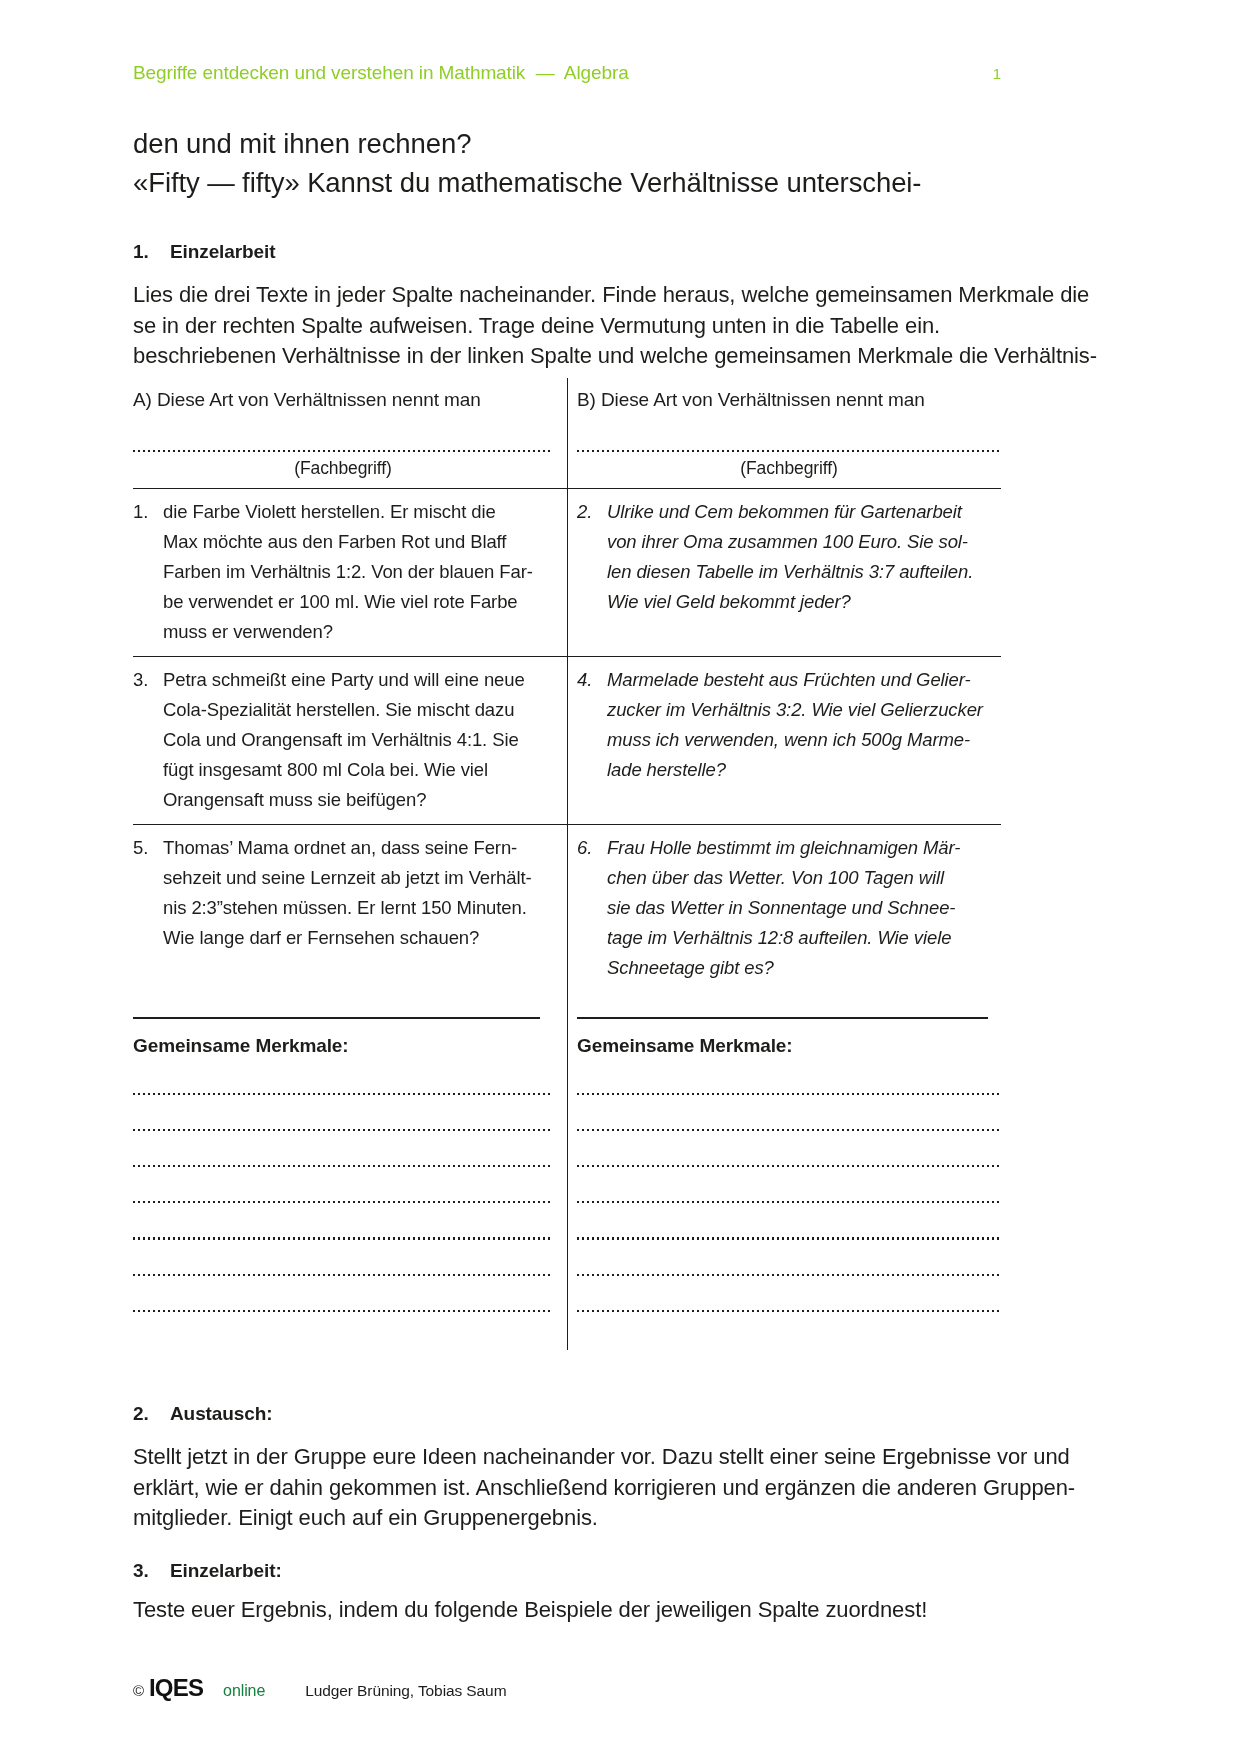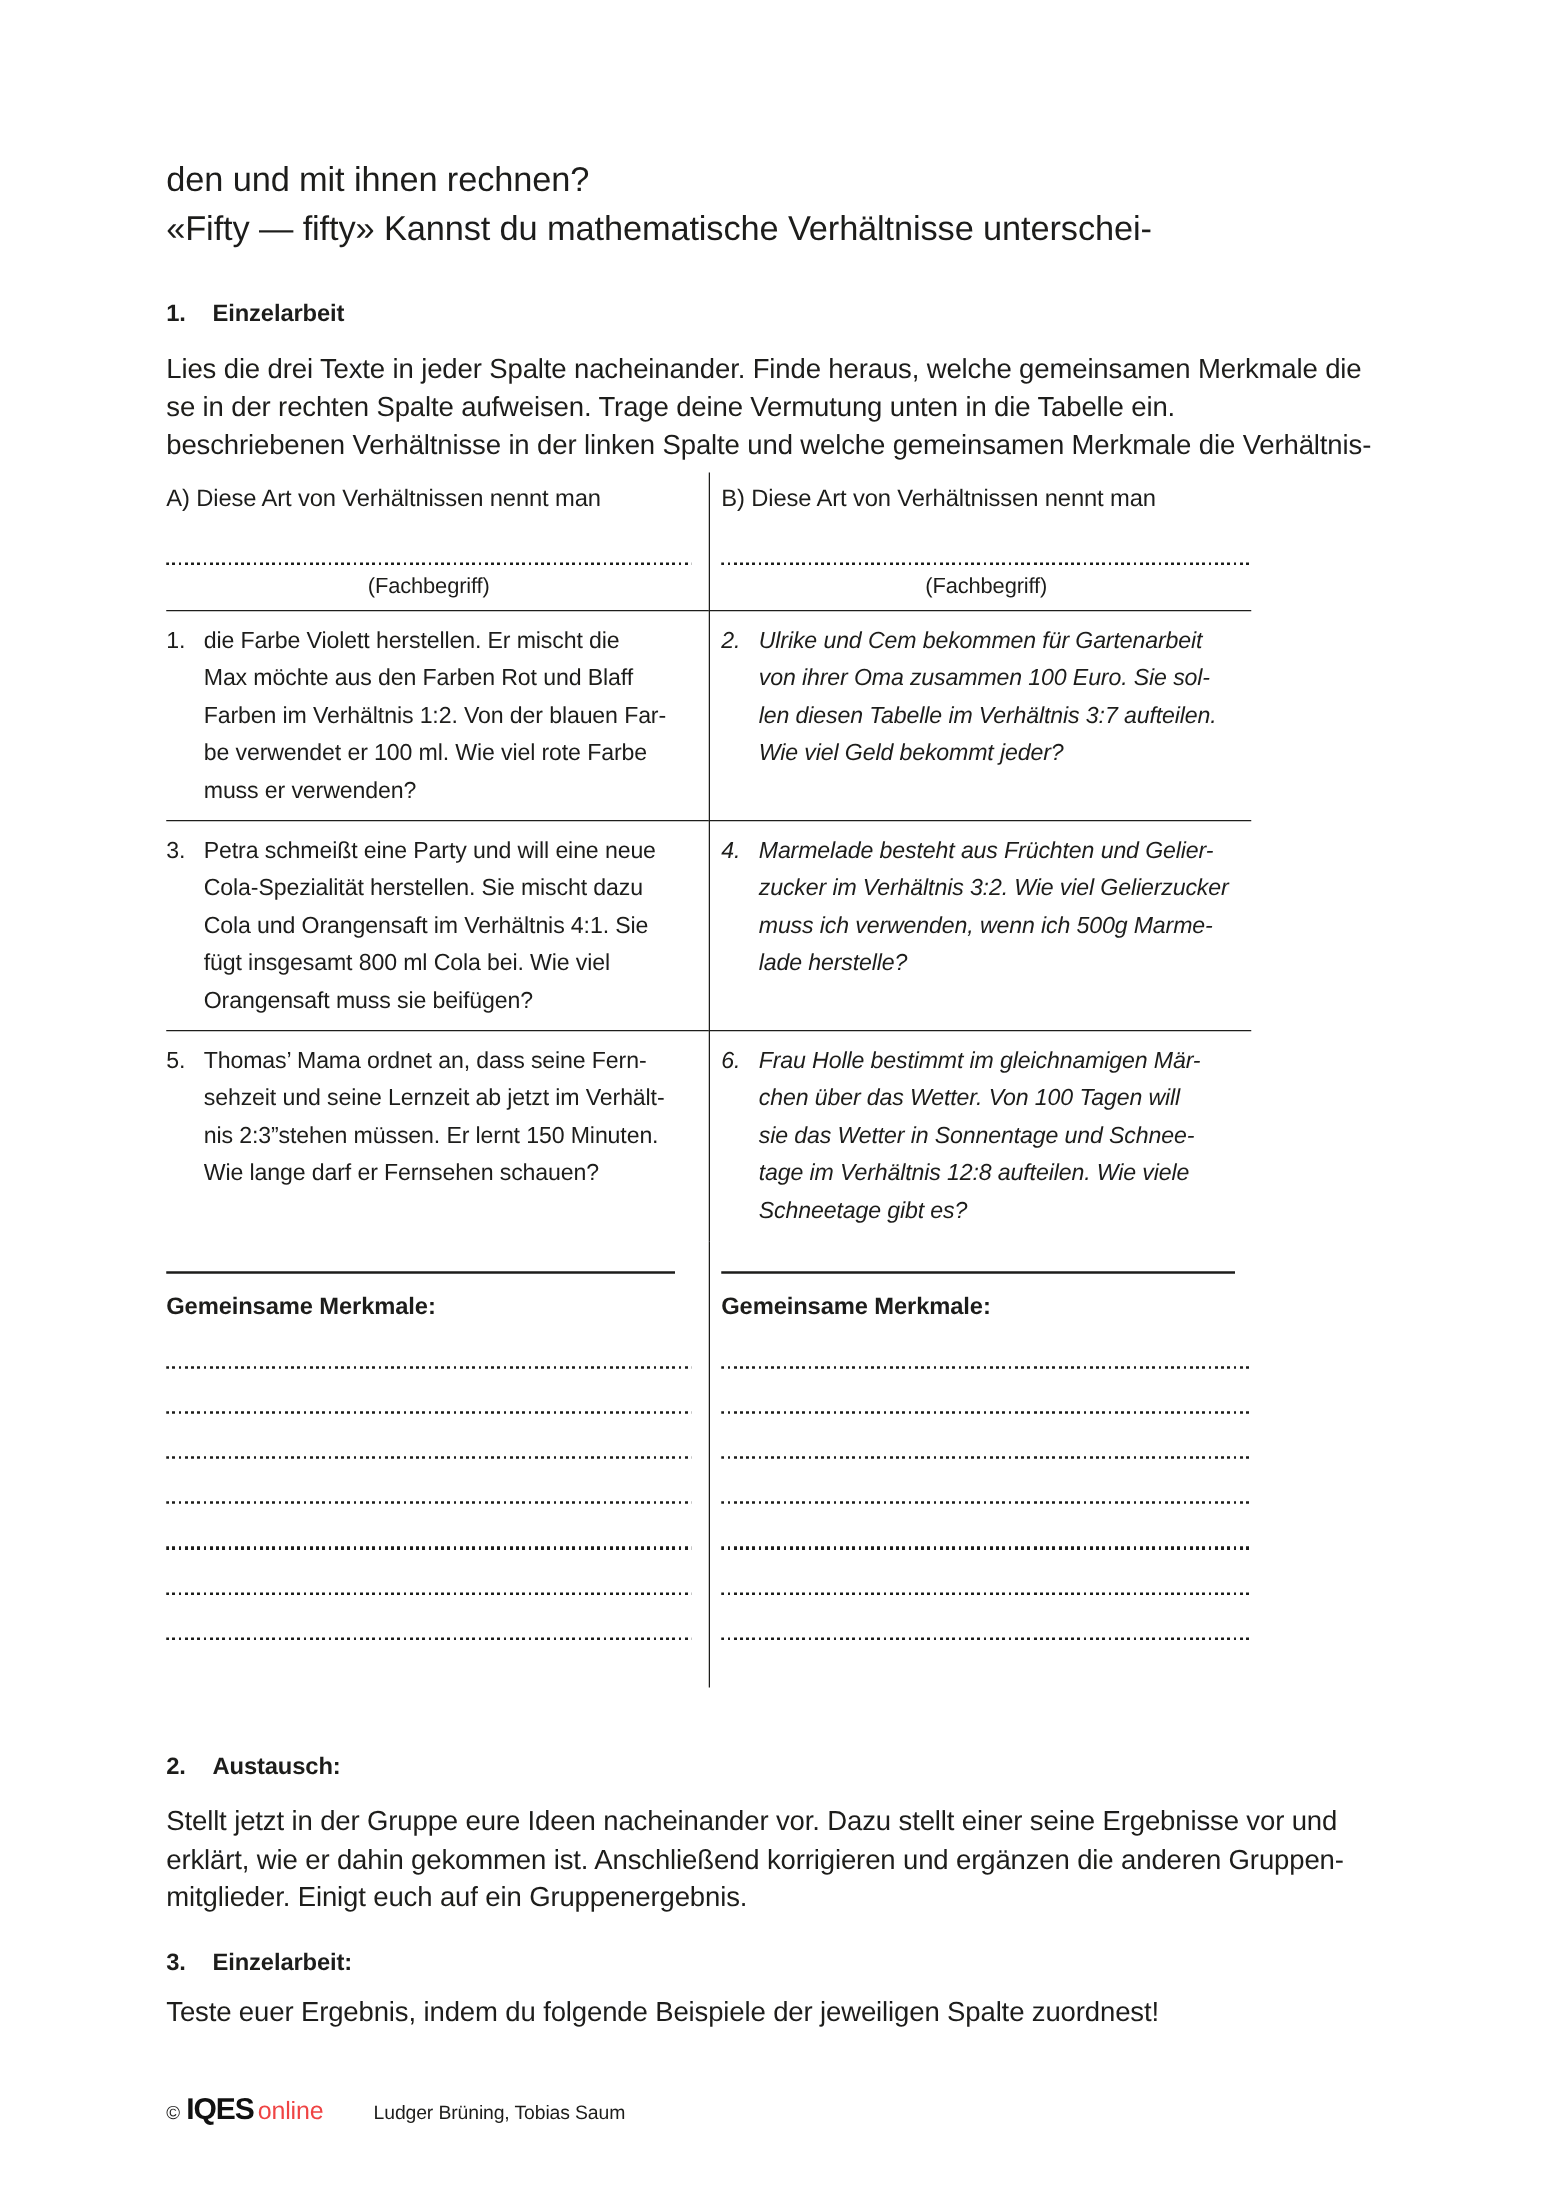--- a/index.html
+++ b/index.html
@@ -56,28 +56,32 @@
 
   .merk-rule { margin-top:24px; height:1.5px; background:#1d1d1b; width:97%; }
   .merk-label { margin-top:14px; font-size:19px; font-weight:700; line-height:26px; }
   .merk-dot { margin-top:34px; }
   .merk-cell { padding-bottom:38px; }
 
   
   .footer { top:1674px; display:flex; align-items:baseline; font-size:15px; }
   .footer .copy { font-size:15px; margin-right:5px; }
   .footer .brand-b { font-size:24px; font-weight:700; letter-spacing:-0.8px; color:#111; }
-  .footer .brand-g { font-size:20px; color:#ef4444; margin-left:3px; }
+  .footer .brand-g { font-size:16px; color:#15803d; margin-left:20px; }
   .footer .authors { margin-left:40px; font-size:15.5px; color:#1d1d1b; }
 </style>
 </head>
 <body>
 
 <div class="page">
 
+  <div class="abs doc-header">
+    <span class="ht">Begriffe entdecken und verstehen in Mathmatik  —  Algebra</span>
+    <span class="pn">1</span>
+  </div>
 
   <h1 class="abs doc-title">
     <span>den und mit ihnen rechnen?</span>
     <span>«Fifty — fifty» Kannst du mathematische Verhältnisse unterschei-</span>
   </h1>
 
   <div class="abs sec-heading sh1">
     <span class="sec-num">1.</span>
     <span>Einzelarbeit</span>
   </div>

